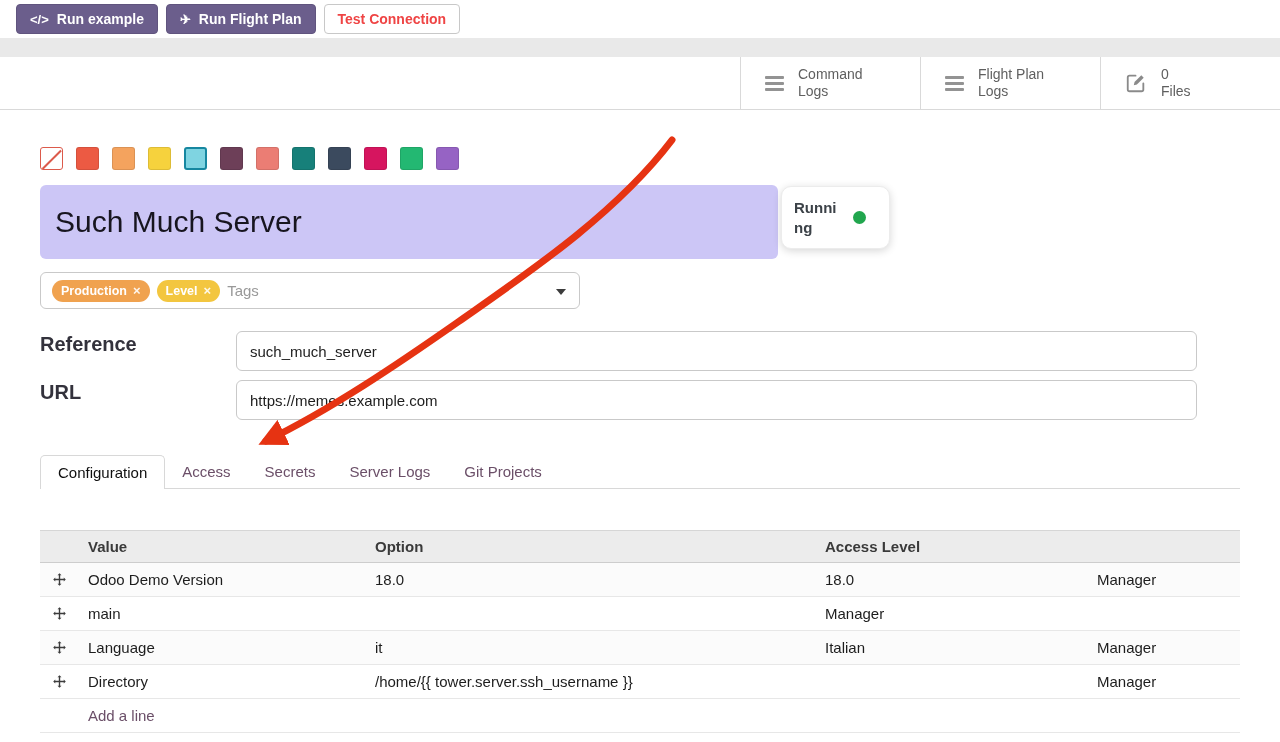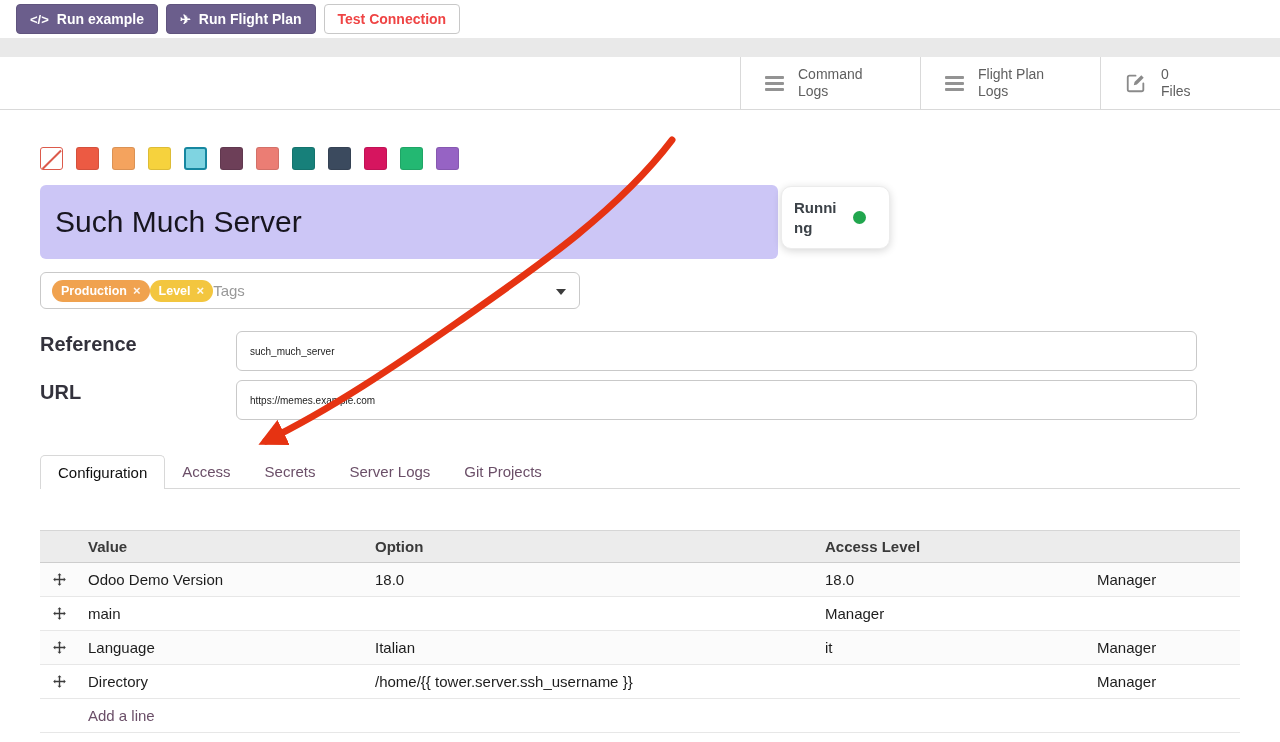--- a/index.html
+++ b/index.html
@@ -31,29 +31,29 @@
   .swatch.none::after{content:"";position:absolute;left:-3px;right:-3px;top:50%;height:2px;background:#dc5a4b;transform:rotate(-45deg)}
   .swatch.selected{border:2px solid #1687a0}
 
   
   .title-box{position:absolute;top:185px;left:40px;width:738px;height:74px;border-radius:6px;display:flex;align-items:center;padding:0 15px;font-size:30px;color:#17151f;cursor:text}
   .status-card{position:absolute;top:186px;left:781px;width:109px;height:63px;background:#fff;border:1px solid #ececec;border-radius:10px;box-shadow:0 2px 8px rgba(0,0,0,.16);display:flex;align-items:center;gap:9px;padding:0 12px}
   .status-text{font-weight:700;font-size:15px;color:#3c4248;width:50px;word-break:break-all;line-height:1.3}
   .status-dot{width:13px;height:13px;border-radius:50%;flex:none}
 
   
-  .tags-box{position:absolute;top:272px;left:40px;width:540px;height:37px;border:1px solid #c9c9c9;border-radius:6px;display:flex;align-items:center;padding:0 11px;cursor:text;background:#fff}
+  .tags-box{position:absolute;top:272px;left:40px;width:540px;height:37px;border:1px solid #c9c9c9;border-radius:6px;display:flex;align-items:center;gap:7px;padding:0 11px;cursor:text;background:#fff}
   .tag-pill{display:inline-flex;align-items:center;gap:6px;height:22px;padding:0 9px;border-radius:12px;color:#fff;font-size:12.5px;font-weight:700;cursor:default}
   .tag-x{cursor:pointer;font-weight:700;opacity:.9;font-size:13px;line-height:1}
   .tags-ph{color:#999;font-size:15px}
   .tags-caret{position:absolute;right:13px;top:16px;width:0;height:0;border-left:5px solid transparent;border-right:5px solid transparent;border-top:6px solid #3c3c3c;cursor:pointer}
 
   
   .f-label{position:absolute;left:40px;font-size:20px;font-weight:700;color:#33323c}
-  .f-input{position:absolute;left:236px;width:961px;height:40px;border:1px solid #c9c9c9;border-radius:6px;display:flex;align-items:center;padding:0 13px;font-size:10px;color:#1d1d1d;background:#fff;cursor:text}
+  .f-input{position:absolute;left:236px;width:961px;height:40px;border:1px solid #c9c9c9;border-radius:6px;display:flex;align-items:center;padding:0 13px;font-size:15px;color:#1d1d1d;background:#fff;cursor:text}
 
   
   .tabbar{position:absolute;top:455px;left:40px;width:1200px;height:34px;display:flex;align-items:stretch;border-bottom:1px solid #d8d8d8}
   .tab{display:flex;align-items:center;padding:0 17px;font-size:15px;color:#6b4f68;cursor:pointer;white-space:nowrap}
   .tab.active{background:#fff;border:1px solid #d8d8d8;border-bottom:none;border-radius:5px 5px 0 0;color:#0f0f0f;margin-bottom:-1px}
 
   
   .table{position:absolute;top:530px;left:40px;width:1200px;font-size:15px}
   .thead,.trow{display:grid;grid-template-columns:38px 287px 450px 272px 153px;align-items:center}
   .thead{background:#ececec;border-top:1px solid #d6d6d6;border-bottom:1px solid #cdcdcd;height:33px;font-weight:700;color:#3a3a3a}
@@ -203,22 +203,22 @@
         <div class="tcell"></div>
         <div class="tcell">Manager</div>
       </div>
       <div class="trow">
         <div class="tcell handle-cell">
             <svg width="15" height="15">
               <use href="#move-icon"></use>
             </svg>
           </div>
         <div class="tcell">Language</div>
+        <div class="tcell">it</div>
         <div class="tcell">Italian</div>
-        <div class="tcell">it</div>
         <div class="tcell">Manager</div>
       </div>
       <div class="trow">
         <div class="tcell handle-cell">
             <svg width="15" height="15">
               <use href="#move-icon"></use>
             </svg>
           </div>
         <div class="tcell">Directory</div>
         <div class="tcell">/home/{{ tower.server.ssh_username }}</div>

